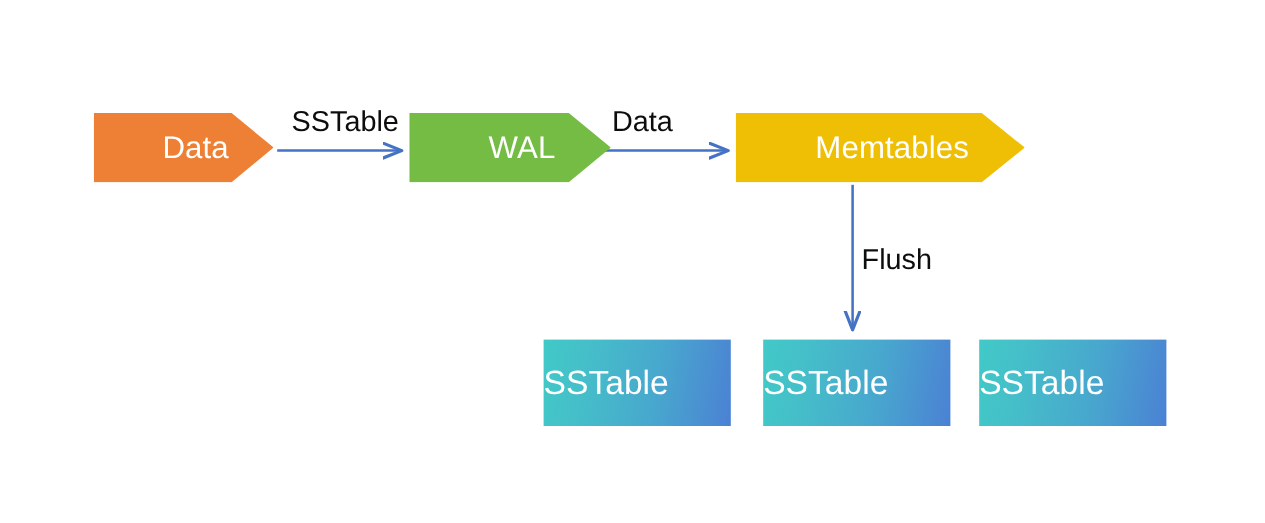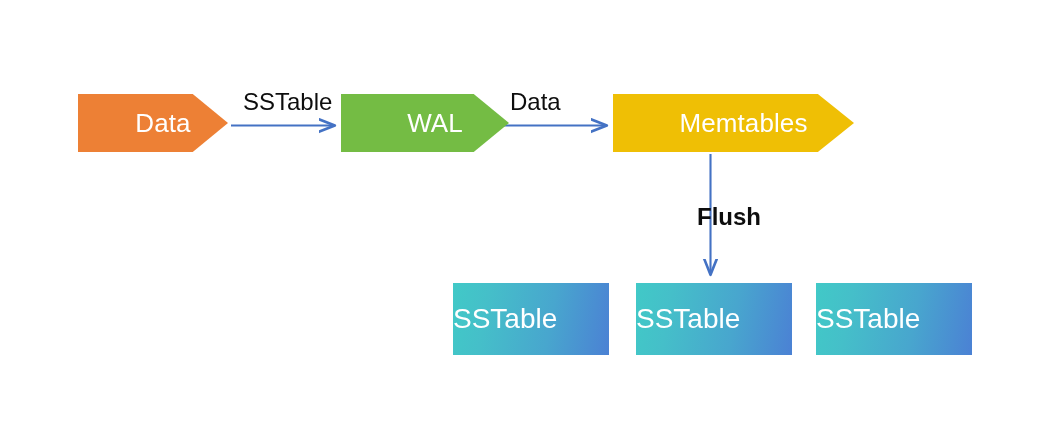--- a/index.html
+++ b/index.html
@@ -96,21 +96,21 @@
   
   .edge-label {
     position: absolute;
     color: #0d0d0d;
     font-size: 24px;
     line-height: 1;
     white-space: nowrap;
   }
   .lbl-persist { left: 243px; top: 90px; }
   .lbl-apply   { left: 510px; top: 90px; }
-  .lbl-flush   { left: 697px; top: 205px; font-weight: bold; }
+  .lbl-flush   { left: 718px; top: 205px; }
 </style>
 </head>
 <body>
 
 <div id="canvas">
 
   <svg id="connectors" viewBox="0 0 1054 436" width="1054" height="436" aria-hidden="true">
     <defs>
       <marker id="arrowhead-r" markerWidth="9" markerHeight="9" refX="7.2" refY="3.4" orient="auto" markerUnits="strokeWidth">
         <path d="M0,0.4 L7.6,3.4 L0,6.4" fill="none" stroke="#4472C4" stroke-width="1.25" stroke-linecap="round" stroke-linejoin="round"></path>

